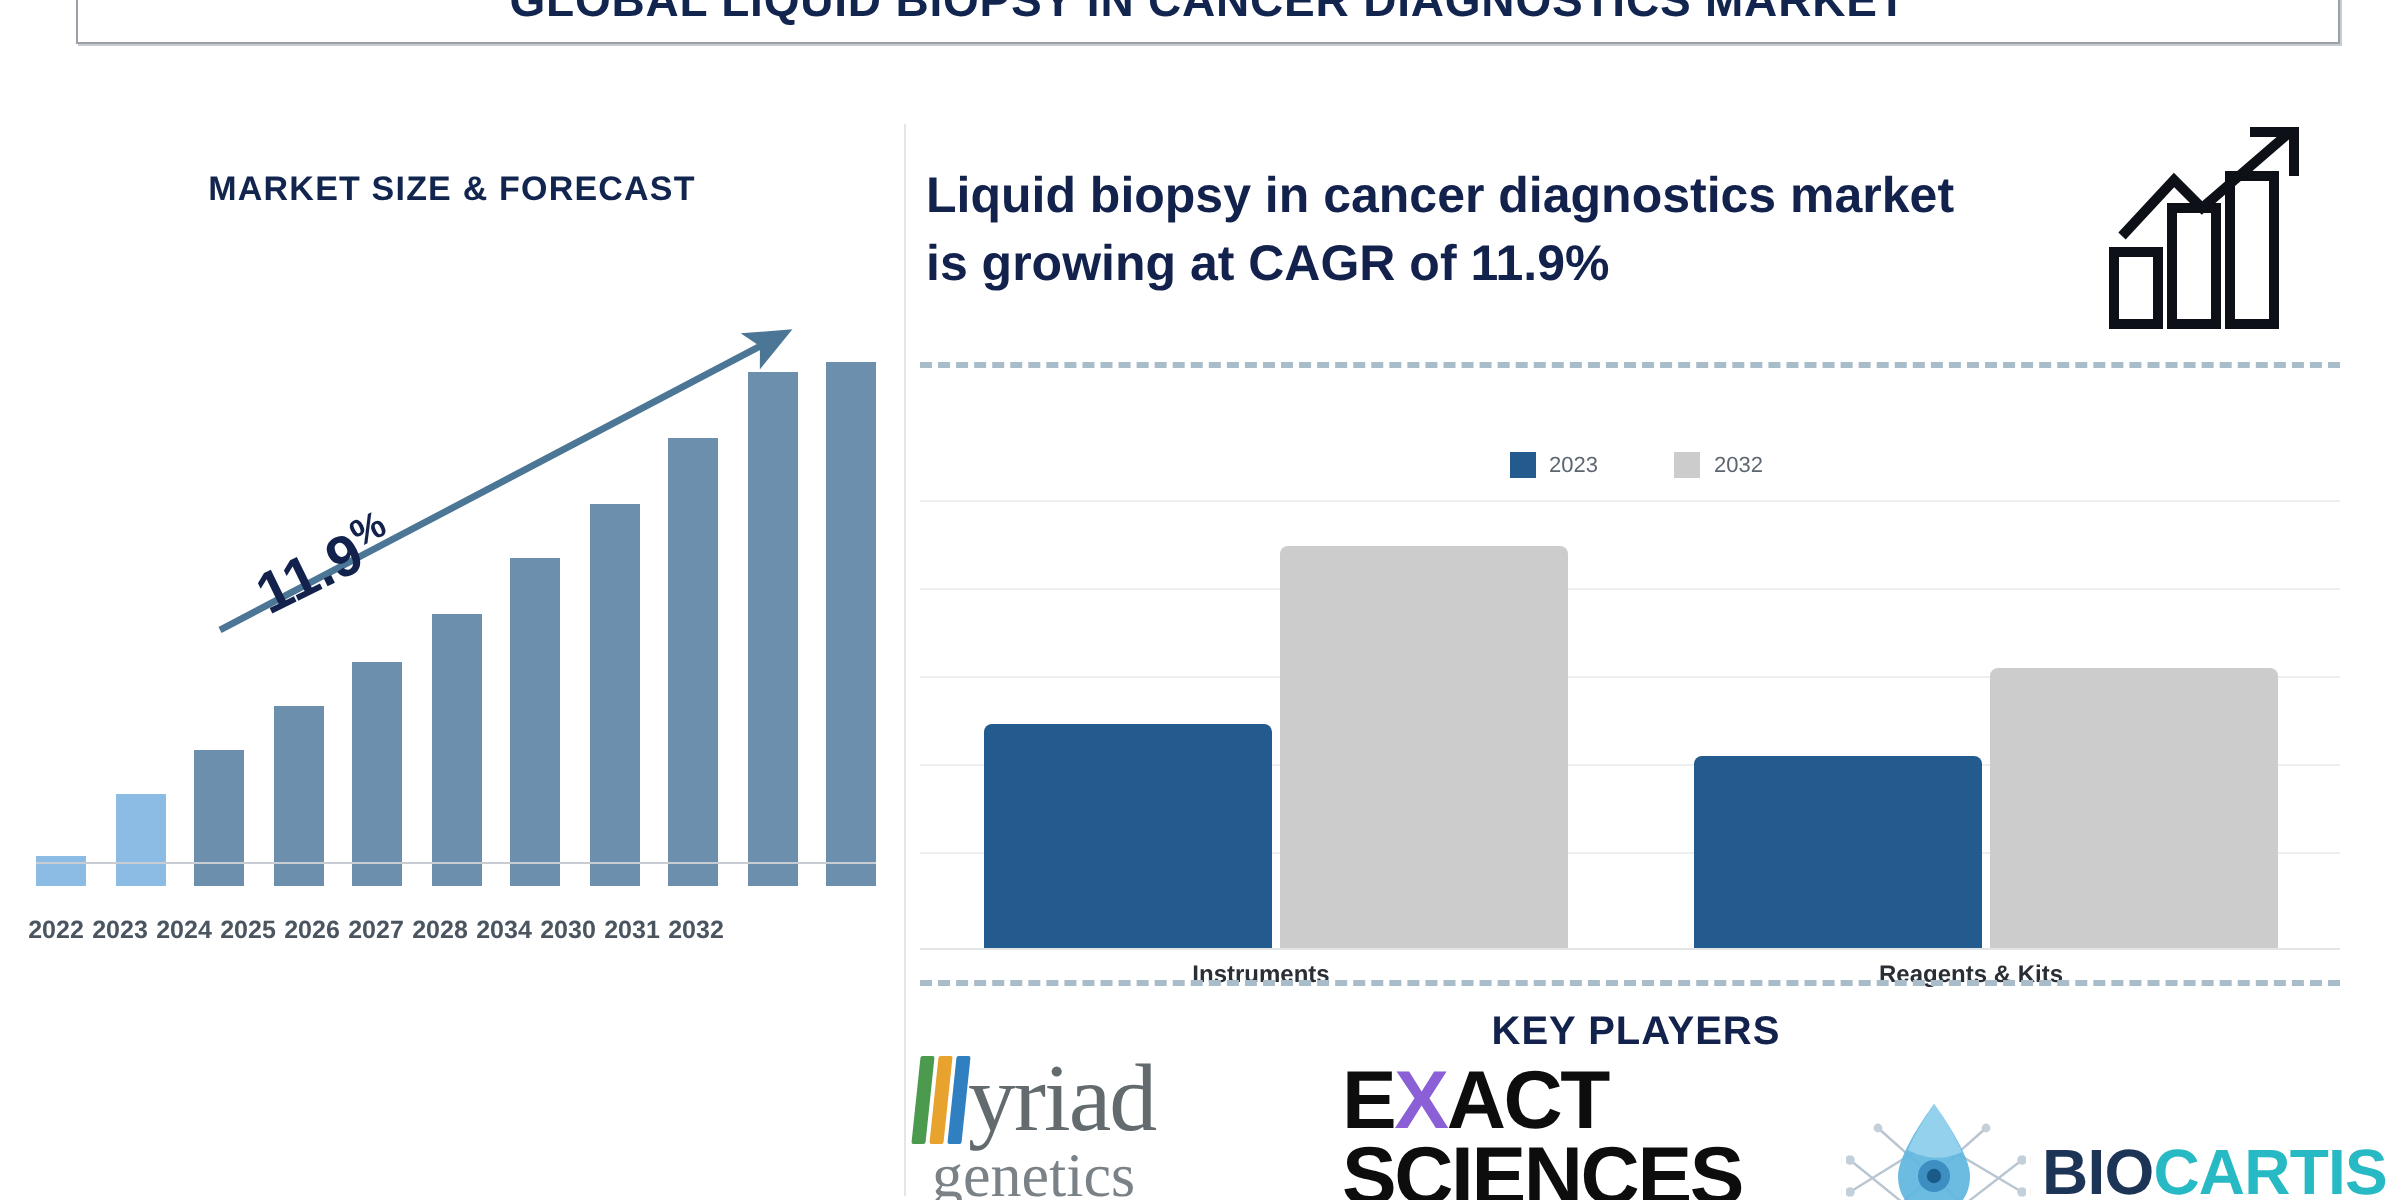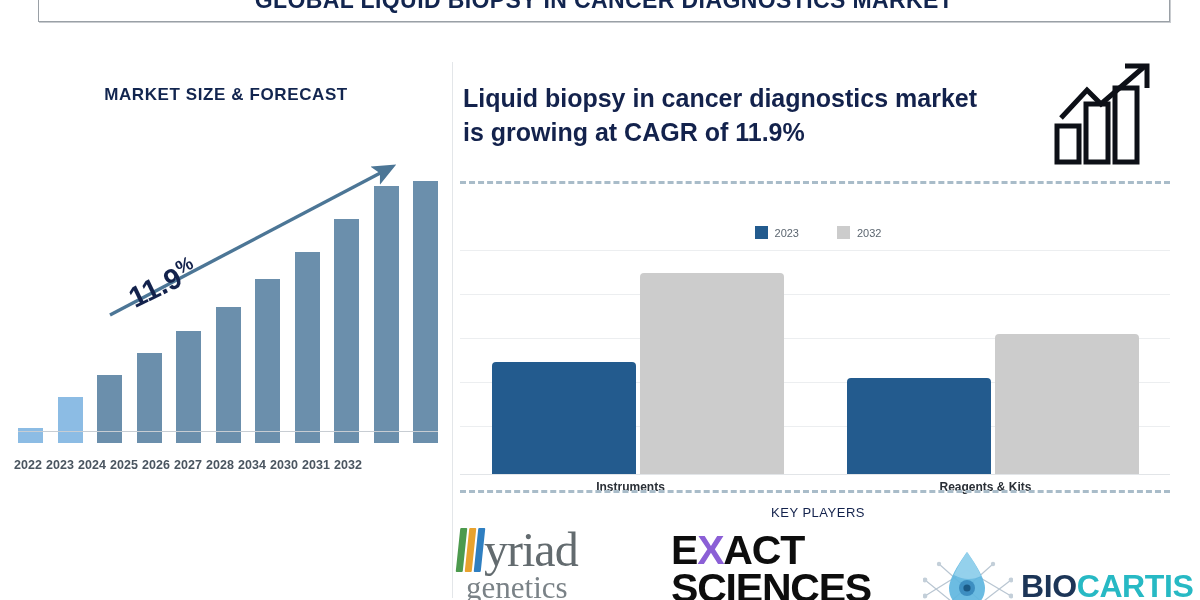--- a/index.html
+++ b/index.html
@@ -99,21 +99,21 @@
   .rbar { width: 144px; border-radius: 4px 4px 0 0; }
   .rcats {
     position: absolute; left: 0; top: 420px; width: 710px;
     display: flex; justify-content: space-around;
   }
   .rcat { font-size: 12px; font-weight: bold; color: #2a2f36; width: 292px; text-align: center; }
 
   
   .key-players-title {
     position: absolute; left: 0; top: 445px; width: 730px; text-align: center;
-    font-size: 13px; font-weight: normal; color: #13224c; letter-spacing: .5px;
+    font-size: 20px; font-weight: bold; color: #13224c; letter-spacing: .5px;
   }
   .logos { position: absolute; left: 0; top: 468px; width: 740px; height: 132px; }
 
   .logo-myriad { position: absolute; left: 5px; top: 0px; }
   .myriad-row { display: flex; align-items: flex-start; }
   .myriad-strokes { display: flex; align-items: flex-end; gap: 2px; margin-right: 1px; transform: skewX(-6deg); }
   .ms { width: 7px; height: 44px; border-radius: 1px; }
   .myriad-word { font-family: "Liberation Serif", serif; font-size: 48px; color: #636b6f; line-height: .92; letter-spacing: -1px; }
   .myriad-sub { font-family: "Liberation Serif", serif; font-size: 31px; color: #7a8287; margin-left: 8px; line-height: 1; }
 

